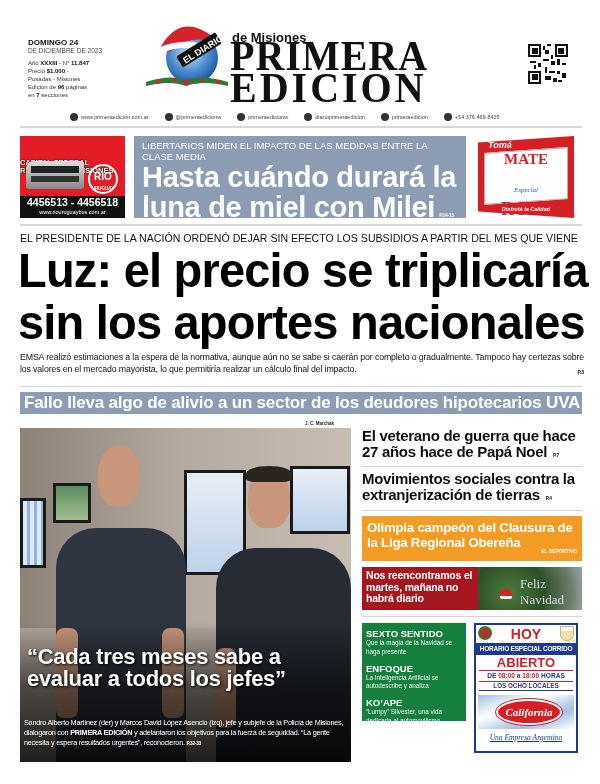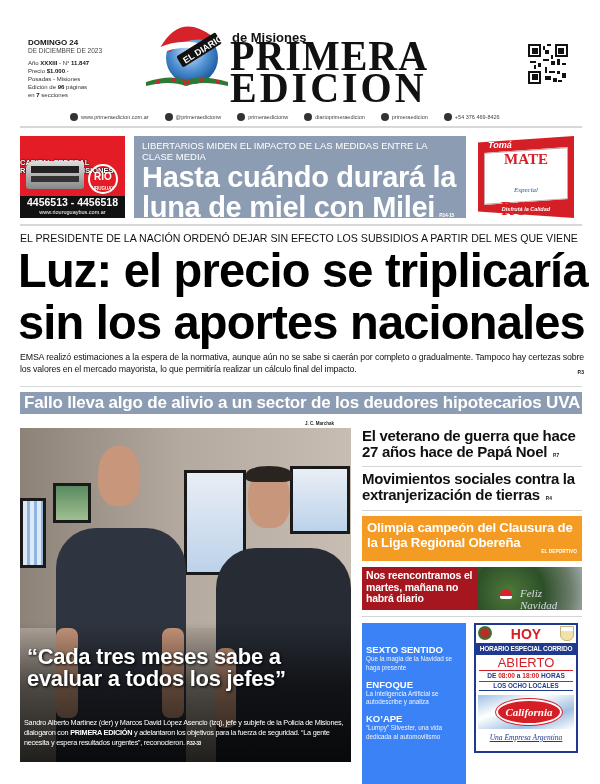--- a/index.html
+++ b/index.html
@@ -95,32 +95,32 @@
   .sep { left: 362px; width: 220px; height: 1px; background: #d5d5d5; }
 
   .olimpia { left: 362px; top: 516px; width: 220px; height: 45px; background: #f39b22; color: #fff; padding: 4px 5px; }
   .olimpia .t { font-weight: bold; font-size: 13.2px; line-height: 15px; letter-spacing: -0.2px; }
   .olimpia .sec { position: absolute; right: 5px; bottom: 7px; font-size: 4.8px; font-weight: bold; }
 
   .nos { left: 362px; top: 567px; width: 220px; height: 43px; background: #a6161e; overflow: hidden; }
   .nos .t { position: absolute; left: 4px; top: 3px; width: 110px; color: #fff; font-weight: bold; font-size: 10.5px; line-height: 11.5px; letter-spacing: -0.2px; }
   .nos .img { position: absolute; left: 116px; top: 0; width: 104px; height: 43px; background: radial-gradient(circle at 30% 60%, #4e7a3a 0%, #2d4f28 45%, #6b7d6a 80%, #9aa8a8 100%); }
   .nos .hat { position: absolute; left: 138px; top: 22px; width: 12px; height: 10px; background: #d5242c; border-radius: 6px 6px 2px 2px; border-bottom: 3px solid #fff; }
-  .nos .feliz { position: absolute; left: 158px; top: 20px; color: #eef; font-family: "Liberation Serif", serif; font-style: italic; font-size: 11px; opacity: 0.85; }
-
-  .sextos { left: 362px; top: 623px; width: 104px; height: 162px; background: #3b82f6; padding: 20px 4px; color: #fff; }
+  .nos .feliz { position: absolute; left: 158px; top: 9px; color: #eef; font-family: "Liberation Serif", serif; font-size: 13px; opacity: 0.85; }
+
+  .sextos { left: 362px; top: 623px; width: 104px; height: 98px; background: #15803d; padding: 4px 4px; color: #fff; }
   .sextos .h { font-weight: bold; font-size: 9.5px; line-height: 11px; margin-top: 1px; }
   .sextos .d { font-size: 6.3px; line-height: 8.8px; color: #f2f4f8; margin-bottom: 6px; }
 
   .cal-ad { left: 474px; top: 623px; width: 104px; height: 130px; background: #fff; border: 2px solid #1e3a8f; overflow: hidden; }
   .cal-ad .hoy { position: absolute; left: 0; right: 0; top: 1px; text-align: center; color: #d51f26; font-weight: bold; font-size: 14px; line-height: 16px; }
   .cal-ad .dec1 { position: absolute; left: 1px; top: 1px; width: 16px; height: 14px; background: radial-gradient(circle, #c1272d 30%, #2f7a2f 60%, transparent 70%); }
   .cal-ad .dec2 { position: absolute; right: 2px; top: 1px; width: 14px; height: 15px; border: 1px solid #c9b37a; border-radius: 0 0 6px 6px; background: linear-gradient(#fff 30%, #f0e2a8 30%); }
   .cal-ad .hor { position: absolute; left: 0; right: 0; top: 18px; height: 12px; background: #1e3a8f; color: #fff; text-align: center; font-weight: bold; font-size: 6.5px; line-height: 12px; letter-spacing: -0.2px; }
-  .cal-ad .abierto { position: absolute; left: 0; right: 0; top: 31px; text-align: center; color: #d51f26; font-weight: normal; font-size: 13px; line-height: 14px; border-bottom: 1px solid #d51f26; margin: 0 3px; }
+  .cal-ad .abierto { position: absolute; left: 0; right: 0; top: 31px; text-align: center; color: #d51f26; font-weight: bold; font-size: 13px; line-height: 14px; border-bottom: 1px solid #d51f26; margin: 0 3px; }
   .cal-ad .hrs { position: absolute; left: 0; right: 0; top: 47px; text-align: center; color: #1e3a8f; font-weight: bold; font-size: 6.6px; line-height: 8px; }
   .cal-ad .hrs span { color: #d51f26; }
   .cal-ad .loc { position: absolute; left: 3px; right: 3px; top: 56px; text-align: center; color: #1e3a8f; font-weight: bold; font-size: 6.3px; line-height: 8px; border-top: 1px solid #d51f26; border-bottom: 1px solid #1e3a8f; }
   .cal-ad .flag { position: absolute; left: 2px; top: 70px; width: 96px; height: 34px; background: linear-gradient(160deg, #8fb5de 0%, #ffffff 35%, #8fb5de 70%, #ffffff 100%); opacity: 0.85; }
   .cal-ad .oval { position: absolute; left: 20px; top: 74px; width: 66px; height: 26px; border-radius: 50%; background: #d51f26; border: 2px solid #fff; box-shadow: 0 0 0 1px #d51f26; color: #fff; text-align: center; font-family: "Liberation Serif", serif; font-style: italic; font-weight: bold; font-size: 11px; line-height: 22px; }
   .cal-ad .emp { position: absolute; left: 0; right: 0; top: 108px; text-align: center; color: #1e3a8f; font-family: "Liberation Serif", serif; font-style: italic; font-size: 7.5px; text-decoration: underline; }
 </style>
 </head>
 <body>
 

